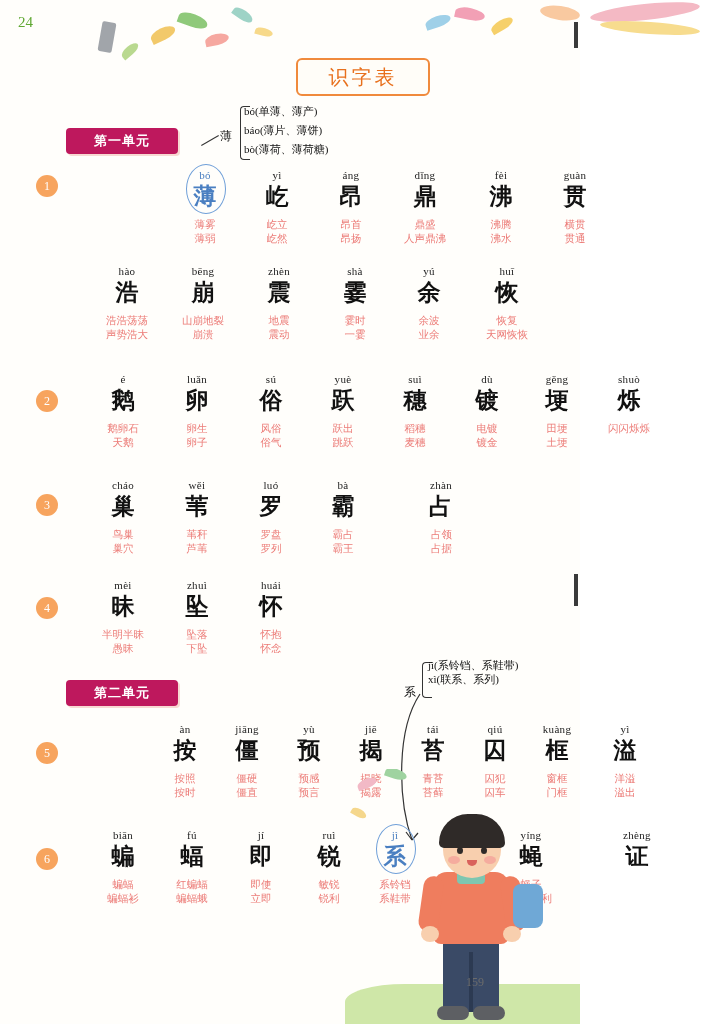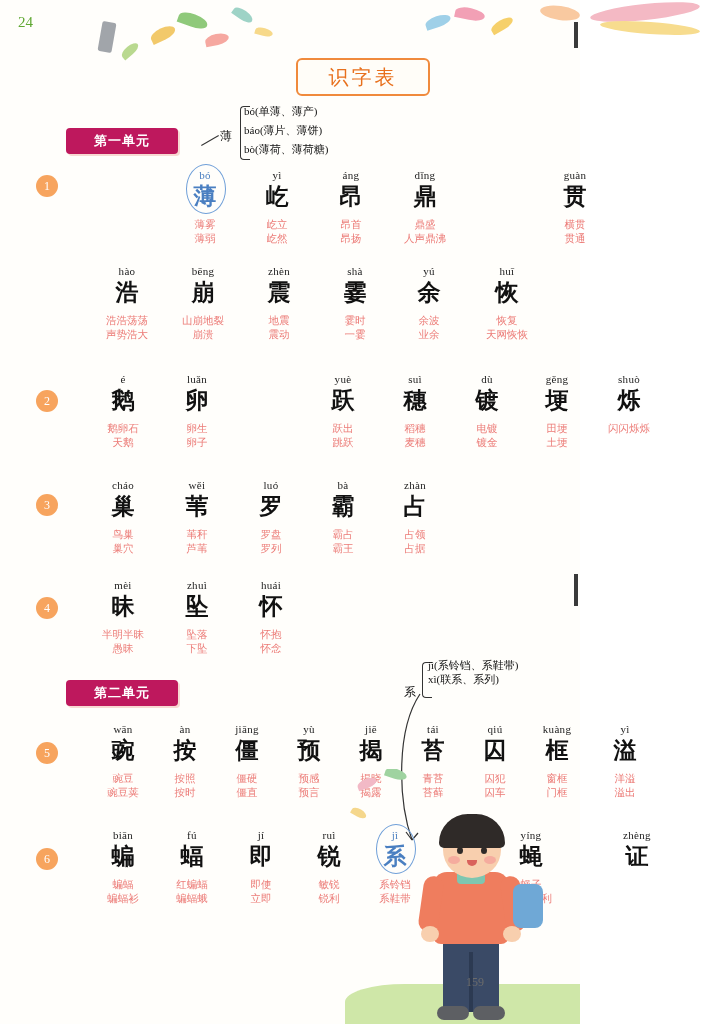--- a/index.html
+++ b/index.html
@@ -277,20 +277,28 @@
     </div>
   </div>
   <div class="char-col" style="left:388px;top:168px;">
     <div class="pinyin">dǐng</div>
     <div class="hanzi">鼎</div>
     <div class="words">
       <div class="word">鼎盛</div>
       <div class="word">人声鼎沸</div>
     </div>
   </div>
+  <div class="char-col" style="left:464px;top:168px;">
+    <div class="pinyin">fèi</div>
+    <div class="hanzi">沸</div>
+    <div class="words">
+      <div class="word">沸腾</div>
+      <div class="word">沸水</div>
+    </div>
+  </div>
   <div class="char-col" style="left:538px;top:168px;">
     <div class="pinyin">guàn</div>
     <div class="hanzi">贯</div>
     <div class="words">
       <div class="word">横贯</div>
       <div class="word">贯通</div>
     </div>
   </div>
 
   <div class="char-col" style="left:90px;top:264px;">
@@ -352,20 +360,28 @@
     </div>
   </div>
   <div class="char-col" style="left:160px;top:372px;">
     <div class="pinyin">luǎn</div>
     <div class="hanzi">卵</div>
     <div class="words">
       <div class="word">卵生</div>
       <div class="word">卵子</div>
     </div>
   </div>
+  <div class="char-col" style="left:234px;top:372px;">
+    <div class="pinyin">sú</div>
+    <div class="hanzi">俗</div>
+    <div class="words">
+      <div class="word">风俗</div>
+      <div class="word">俗气</div>
+    </div>
+  </div>
   <div class="char-col" style="left:306px;top:372px;">
     <div class="pinyin">yuè</div>
     <div class="hanzi">跃</div>
     <div class="words">
       <div class="word">跃出</div>
       <div class="word">跳跃</div>
     </div>
   </div>
   <div class="char-col" style="left:378px;top:372px;">
     <div class="pinyin">suì</div>
@@ -425,21 +441,21 @@
     </div>
   </div>
   <div class="char-col" style="left:306px;top:478px;">
     <div class="pinyin">bà</div>
     <div class="hanzi">霸</div>
     <div class="words">
       <div class="word">霸占</div>
       <div class="word">霸王</div>
     </div>
   </div>
-  <div class="char-col" style="left:378px;top:478px;">
+  <div class="char-col" style="left:378px;top:478px;text-align:right;">
     <div class="pinyin">zhàn</div>
     <div class="hanzi">占</div>
     <div class="words">
       <div class="word">占领</div>
       <div class="word">占据</div>
     </div>
   </div>
 
   <div class="row-num" style="left:36px;top:597px;">4</div>
   <div class="char-col" style="left:86px;top:578px;">
@@ -476,28 +492,20 @@
     <div class="brace" style="left:18px;top:4px;height:34px;"></div>
     <div class="entry" style="left:24px;top:0px;">jì(系铃铛、系鞋带)</div>
     <div class="entry" style="left:24px;top:14px;">xì(联系、系列)</div>
   </div>
   <svg class="arrow-curve" style="left:390px;top:690px;" width="40" height="160" viewBox="0 0 40 160">
     <path d="M30 4 C 6 40, 8 110, 22 150" fill="none" stroke="#333" stroke-width="1.2"></path>
     <path d="M22 150 l -6 -8 M22 150 l 6 -7" fill="none" stroke="#333" stroke-width="1.2"></path>
   </svg>
 
   <div class="row-num" style="left:36px;top:742px;">5</div>
-  <div class="char-col" style="left:86px;top:722px;">
-    <div class="pinyin">wān</div>
-    <div class="hanzi">豌</div>
-    <div class="words">
-      <div class="word">豌豆</div>
-      <div class="word">豌豆荚</div>
-    </div>
-  </div>
   <div class="char-col" style="left:148px;top:722px;">
     <div class="pinyin">àn</div>
     <div class="hanzi">按</div>
     <div class="words">
       <div class="word">按照</div>
       <div class="word">按时</div>
     </div>
   </div>
   <div class="char-col" style="left:210px;top:722px;">
     <div class="pinyin">jiāng</div>

